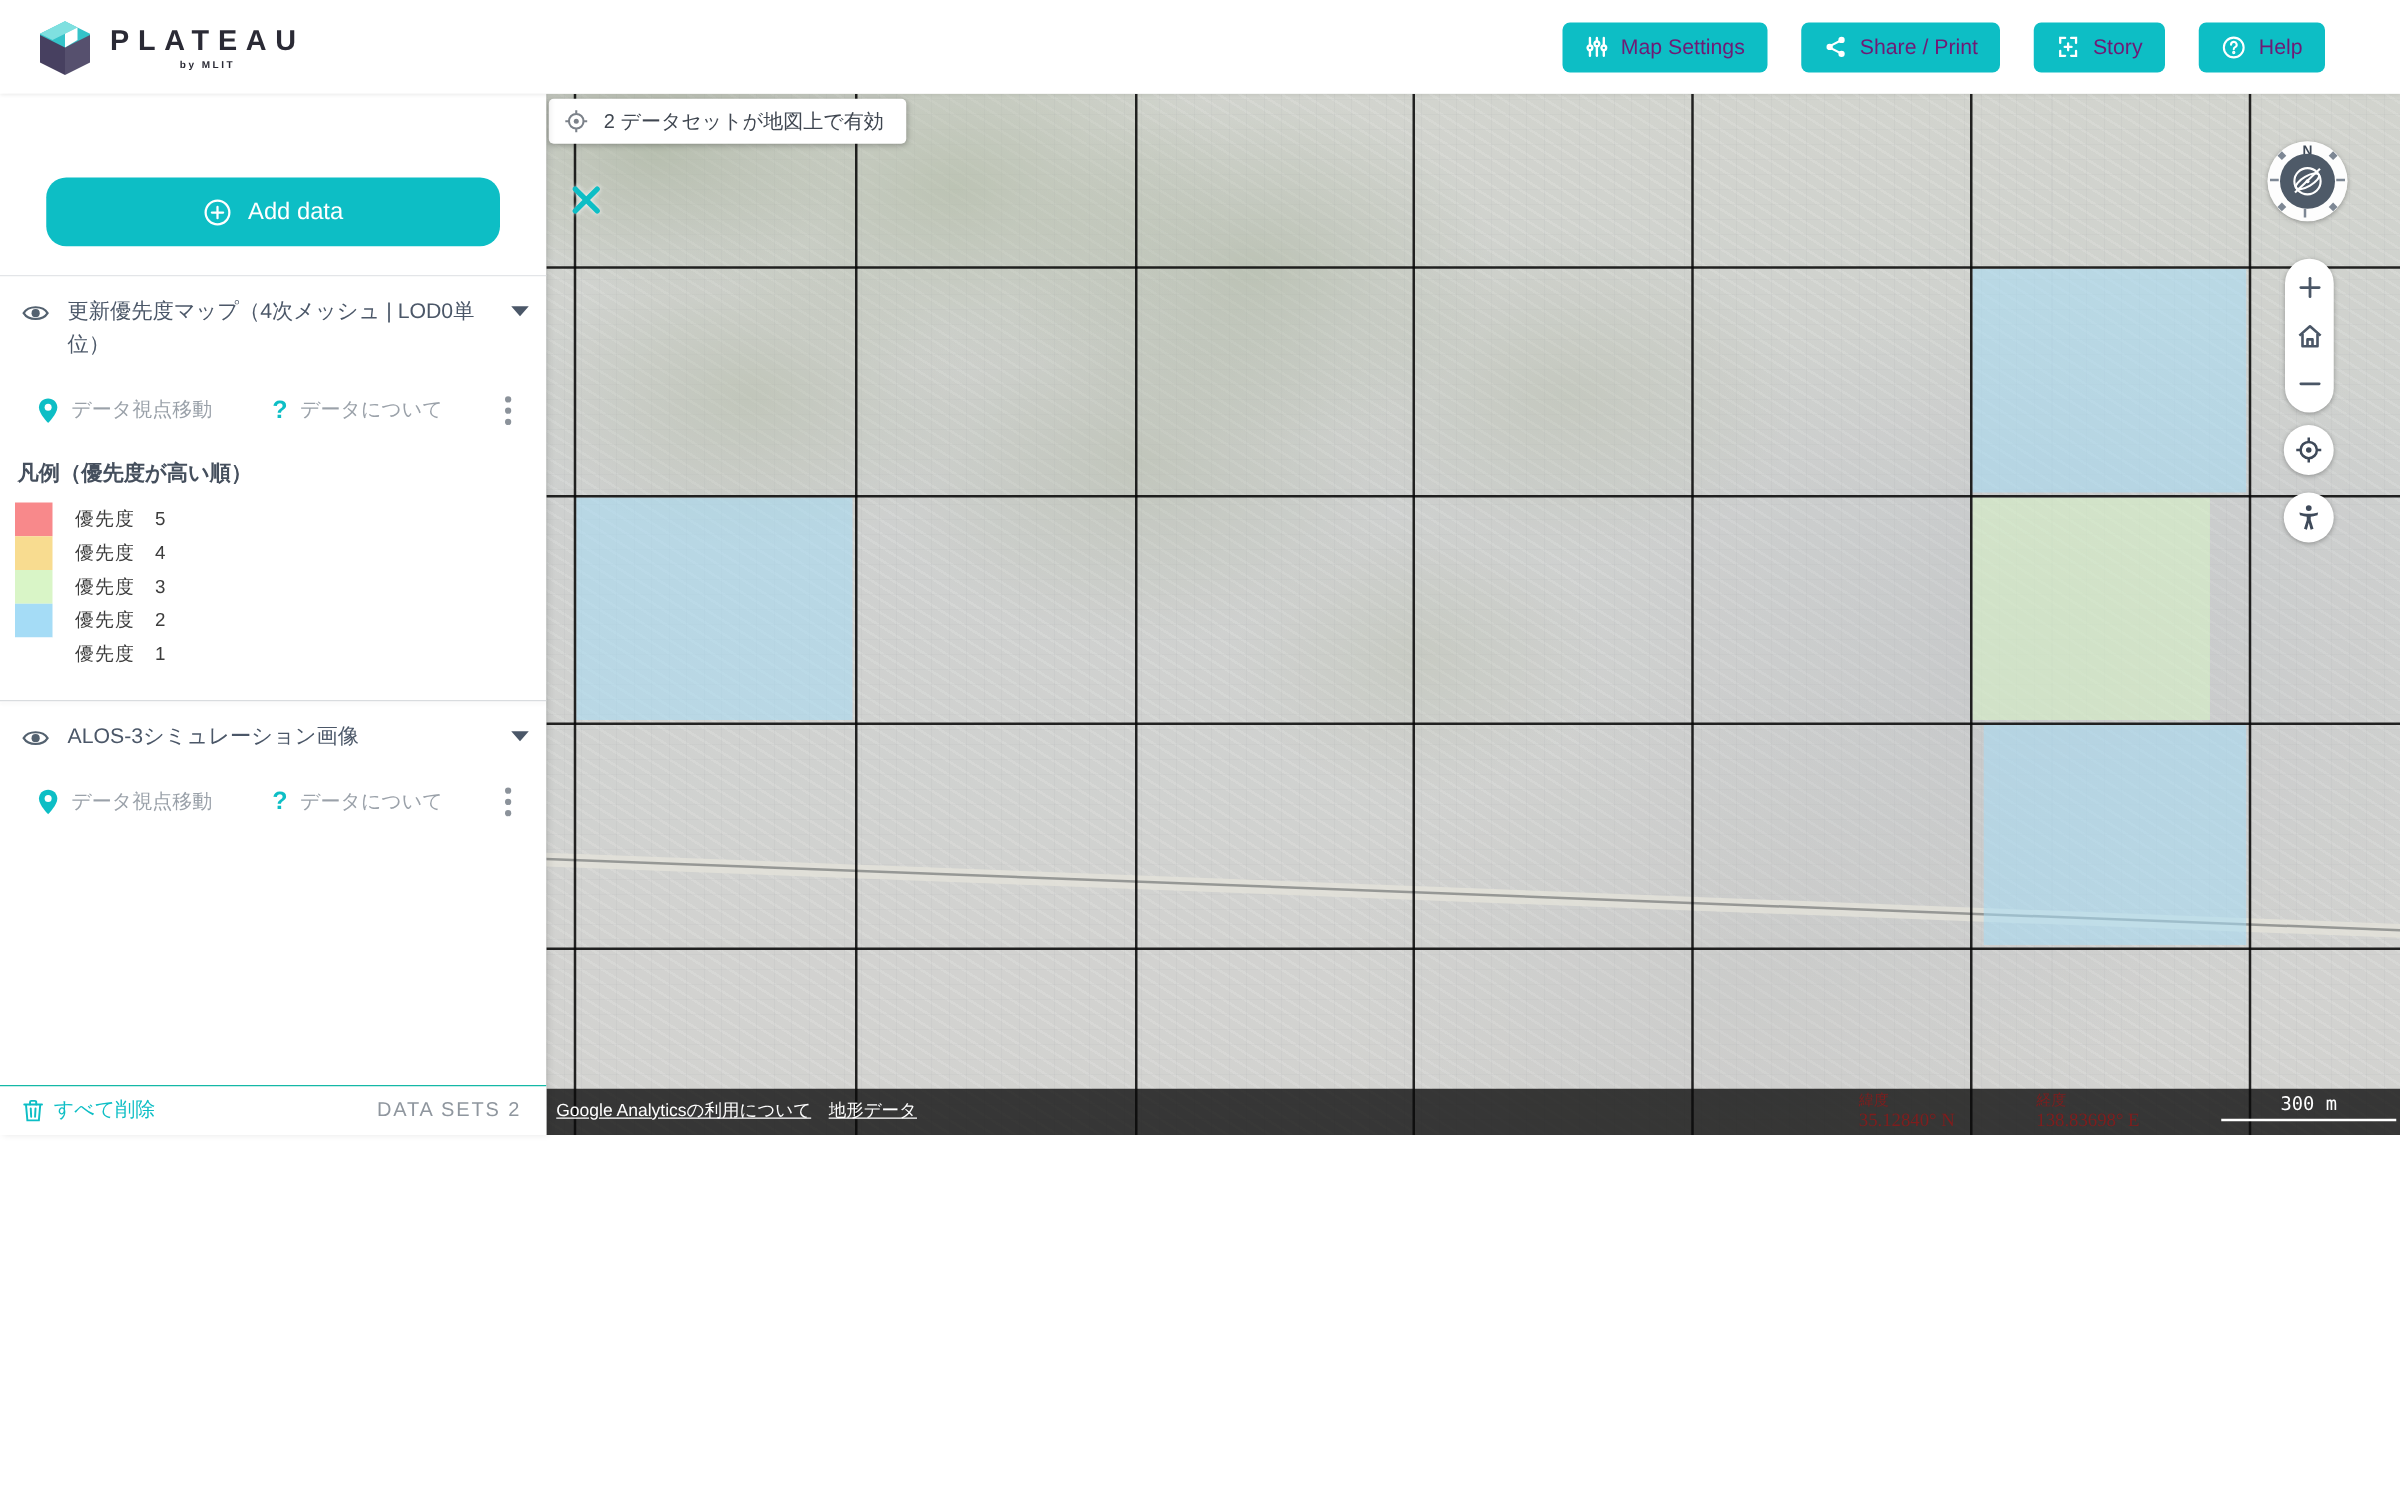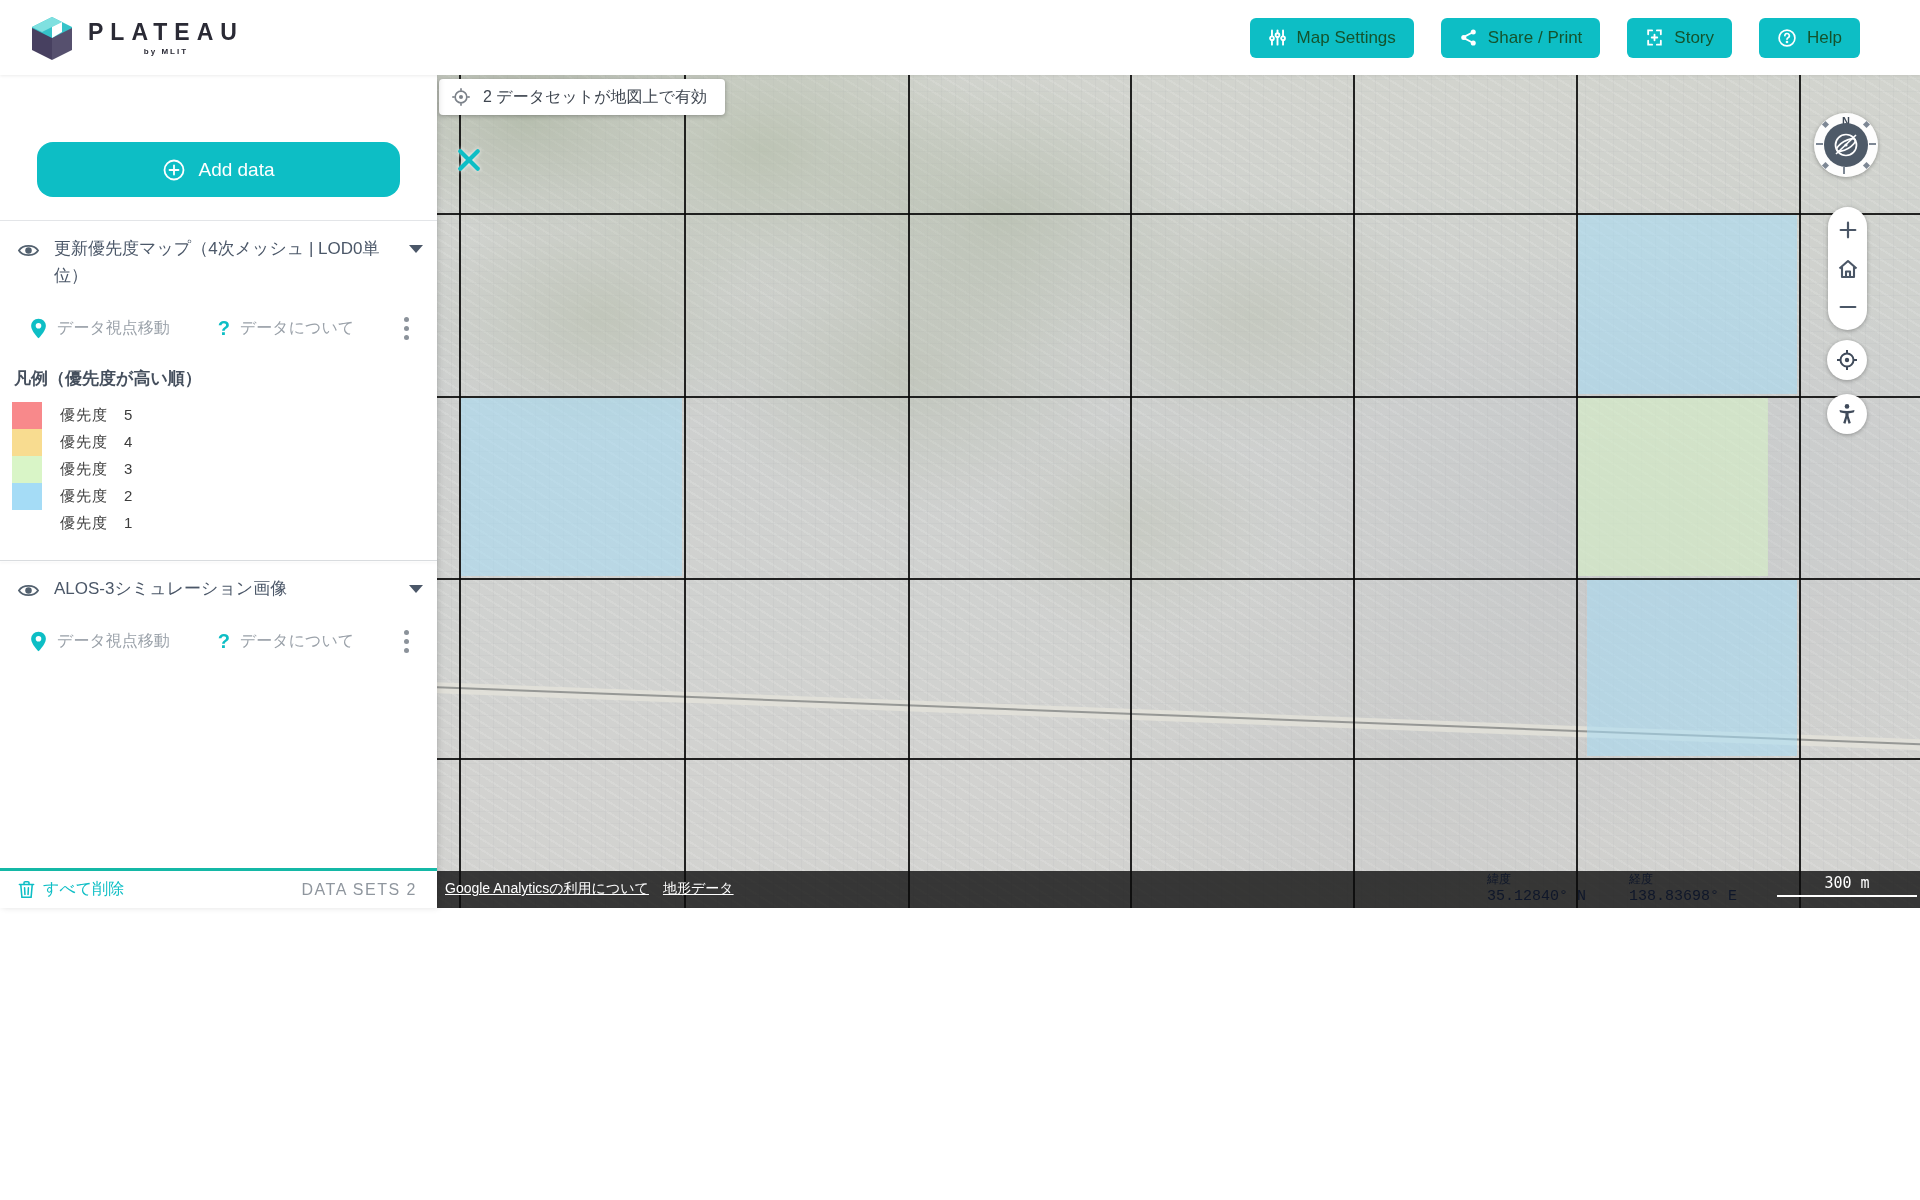--- a/index.html
+++ b/index.html
@@ -11,21 +11,21 @@
   .header { position:absolute; top:0; left:0; right:0; height:75px; background:#fff;
     display:flex; align-items:center; justify-content:space-between; z-index:40;
     box-shadow:0 1px 3px rgba(0,0,0,.08); }
   .logo { display:flex; align-items:center; gap:14px; padding-left:30px; }
   .logo-cube { width:44px; height:46px; }
   .logo-text { display:flex; flex-direction:column; }
   .logo-brand { font-size:23px; letter-spacing:7px; font-weight:600; color:#2a2a35; }
   .logo-sub { font-size:8px; letter-spacing:2px; color:#2a2a35; text-align:center; margin-top:1px; font-weight:700; }
   .nav { display:flex; gap:27px; padding-right:60px; }
   .nav-btn { display:flex; align-items:center; gap:10px; height:40px; padding:0 18px;
-    background:var(--accent); color:#14532d; border:none; border-radius:6px;
+    background:var(--accent); color:#701a75; border:none; border-radius:6px;
     font-size:17px; font-family:inherit; cursor:pointer; }
   .nav-btn svg { flex:0 0 auto; }
 
   :root { --accent:#0dbec5; --dark:#4b5768; --gray-label:#9aa1a9; }
 
   
   .sidebar { position:absolute; top:75px; left:0; width:437px; bottom:0; background:#fff;
     z-index:30; box-shadow:2px 0 6px rgba(0,0,0,.12); }
   .add-data { margin:67px 37px 0 37px; width:363px; height:55px; border:none; border-radius:16px;
     background:var(--accent); color:#fff; font-size:19px; font-family:inherit; cursor:pointer;
@@ -48,21 +48,21 @@
     display:flex; flex-direction:column; gap:4px; padding:4px; }
   .kebab i { width:5px; height:5px; border-radius:50%; background:#8b929a; }
 
   .legend { padding:23px 0 0 12px; }
   .legend-title { font-size:17px; font-weight:700; color:#454f5d; margin-bottom:12px; margin-left:2px; }
   .legend-row { display:flex; align-items:center; height:27px; }
   .swatch { width:30px; height:27px; flex:0 0 auto; }
   .legend-label { margin-left:18px; font-size:15px; color:#3c3c3c; letter-spacing:1px; }
 
   .sb-footer { position:absolute; left:0; right:0; bottom:0; height:40px; background:#fff;
-    border-top:3px solid #14b8a6; display:flex; align-items:center; justify-content:space-between;
+    border-top:1px solid #14b8a6; display:flex; align-items:center; justify-content:space-between;
     padding:0 20px 0 18px; }
   .delete-all { display:flex; align-items:center; gap:8px; background:none; border:none; cursor:pointer;
     color:var(--accent); font-size:16px; font-family:inherit; }
   .ds-count { color:#8f969e; font-size:16px; letter-spacing:1.5px; }
 
   
   .map { position:absolute; top:75px; left:437px; right:0; bottom:0; overflow:hidden; background:#b4b6b0; }
   .imagery { position:absolute; inset:0;
     background:
       radial-gradient(220px 170px at 6% 5%,  rgba(108,126,90,.60), transparent 70%),
@@ -139,22 +139,22 @@
     text-shadow:0 1px 3px rgba(0,0,0,.4); }
   .feedback { position:absolute; left:1404px; top:1028px; width:46px; height:46px; border-radius:50%;
     background:#fff; border:none; box-shadow:0 1px 4px rgba(0,0,0,.35); cursor:pointer; z-index:12;
     display:flex; align-items:center; justify-content:center; color:#37404d; }
 
   
   .map-bar { position:absolute; left:0; right:0; bottom:0; height:37px; background:rgba(10,10,10,.78);
     z-index:8; display:flex; align-items:flex-start; }
   .bar-links { display:flex; gap:14px; padding:9px 0 0 8px; }
   .bar-link { color:#fff; font-size:14px; text-decoration:underline; cursor:pointer; }
-  .coord { position:absolute; top:2px; font-family:Liberation Mono, monospace;
-    color:#0f172a; line-height:1.25; }
+  .coord { position:absolute; top:2px; font-family:Liberation Serif, serif;
+    color:#7f1d1d; line-height:1.25; }
   .coord .lbl { font-size:12px; }
   .coord .val { font-size:15px; }
   .coord-lat { left:1050px; }
   .coord-lon { left:1192px; }
   .scalebar { position:absolute; left:1340px; top:3px; width:140px; text-align:center;
     font-family:"DejaVu Sans Mono","Liberation Mono",monospace; color:#fff; font-size:15px; }
   .scalebar .line { margin-top:3px; height:2px; background:#fff; }
 </style>
 </head>
 <body>

